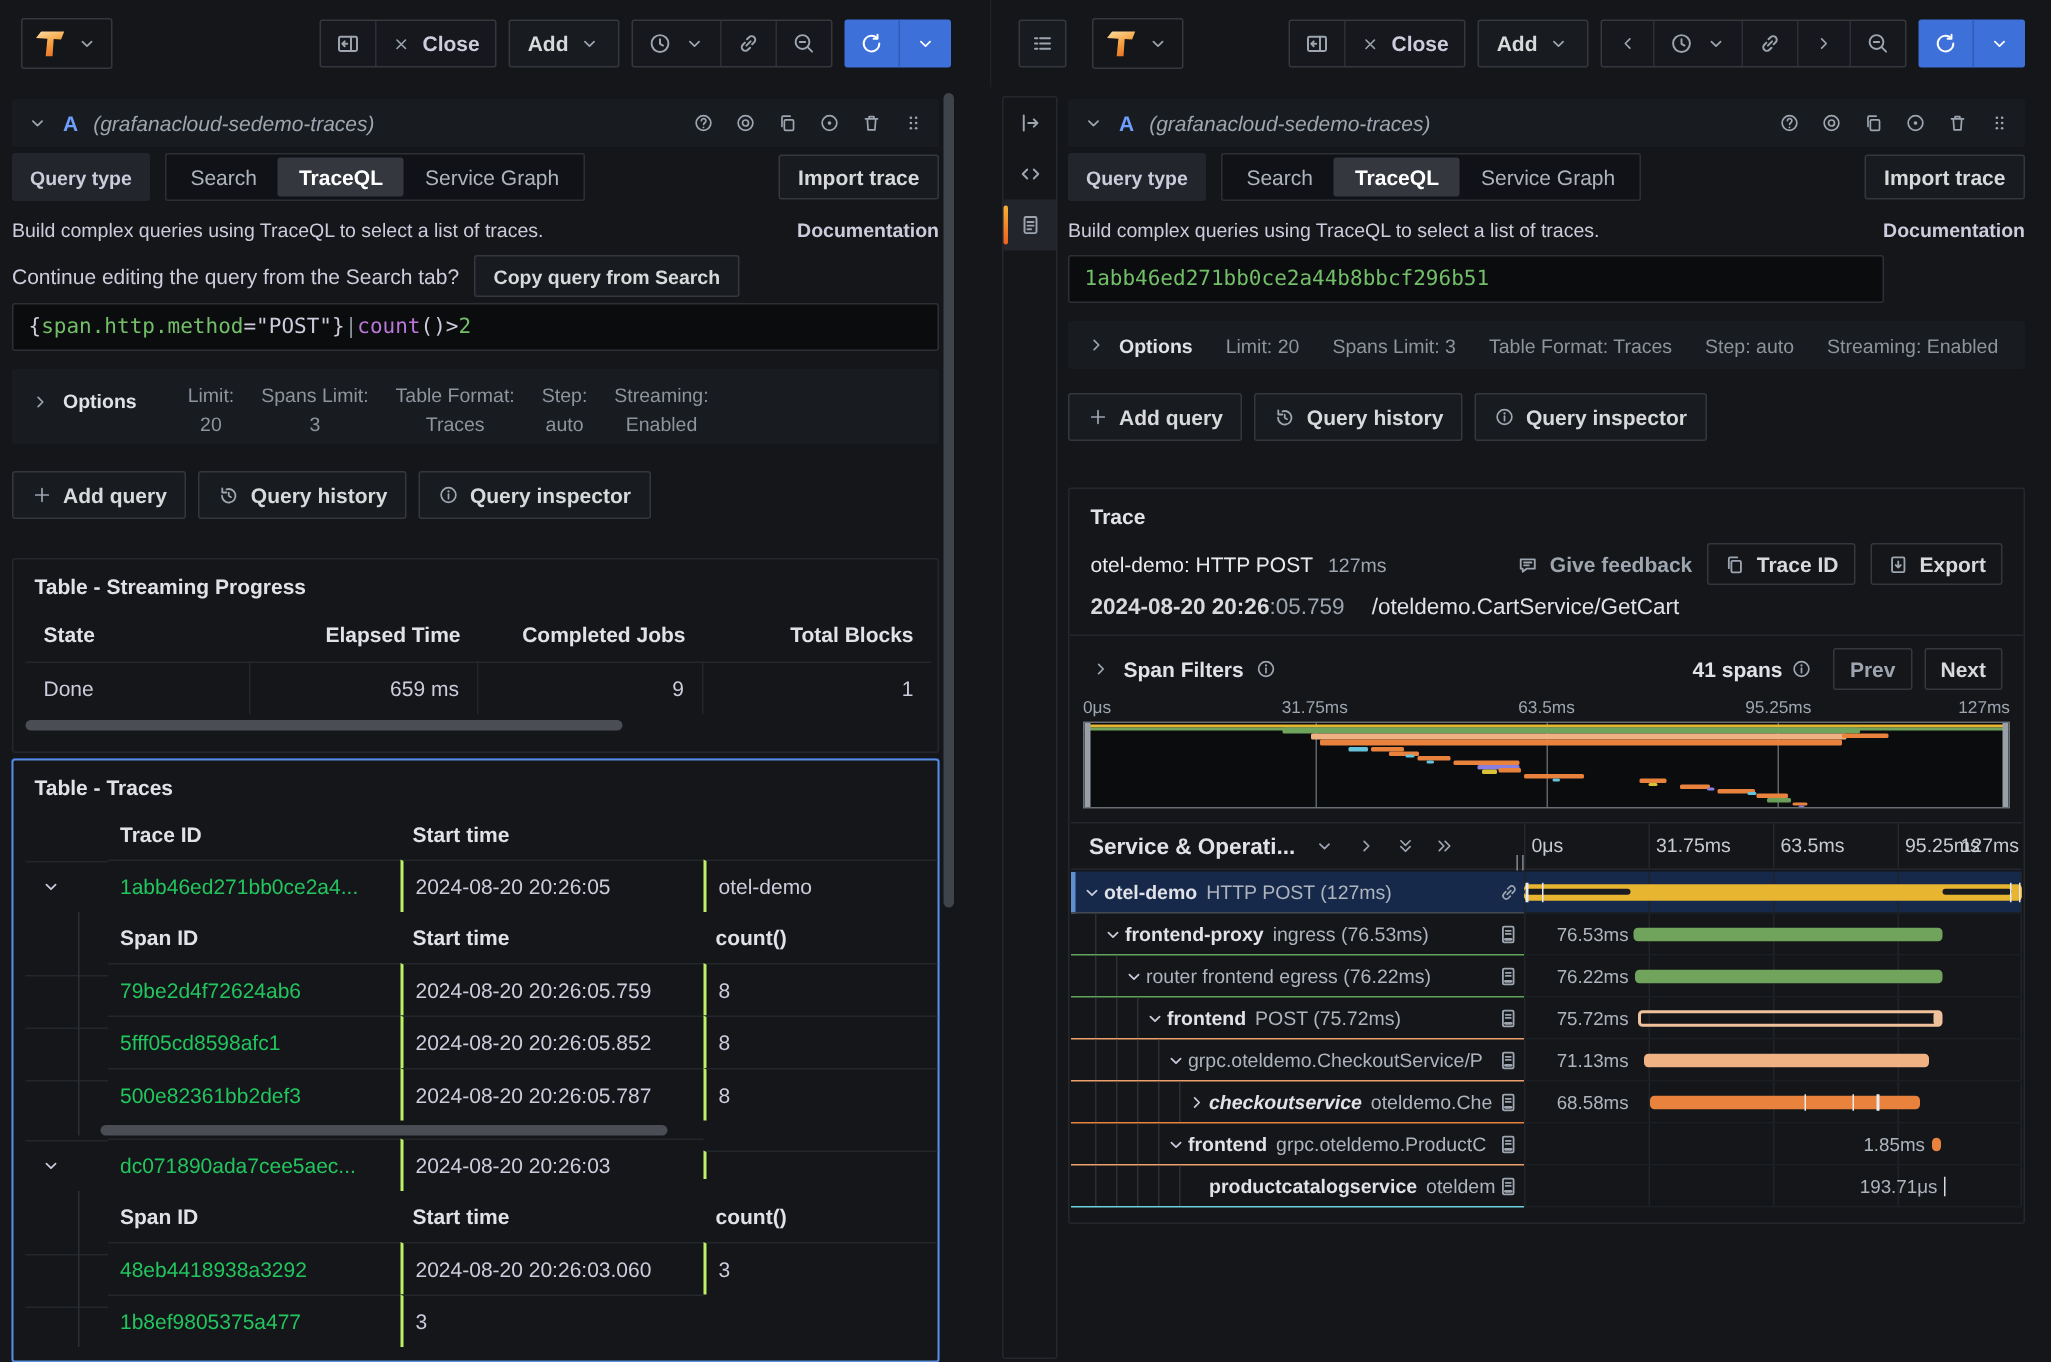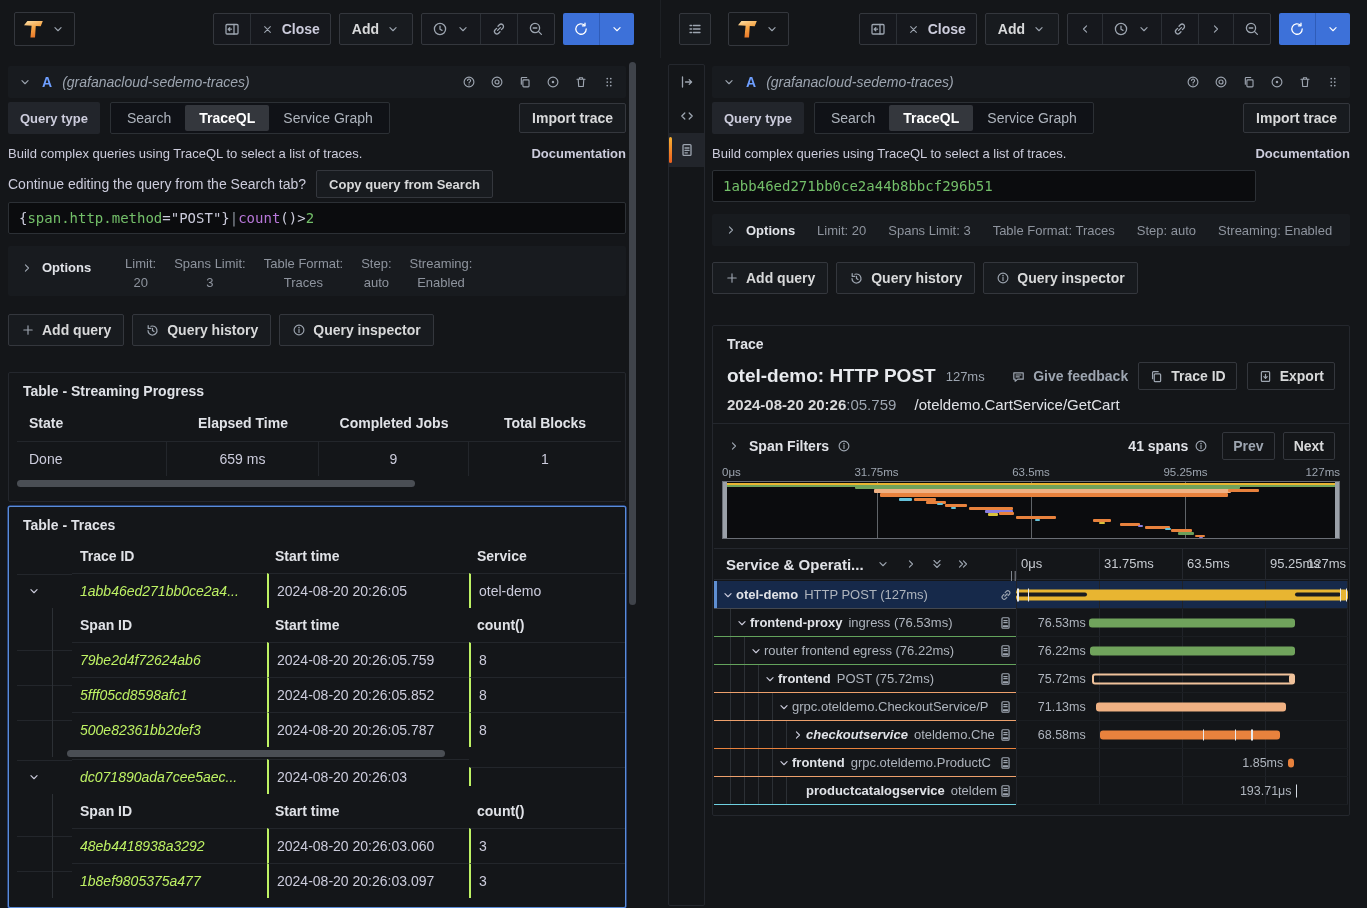--- a/index.html
+++ b/index.html
@@ -62,46 +62,46 @@
   
   .panel { position:absolute; border:1px solid #24272d; border-radius:2px; background:#141619; overflow:hidden; }
   .panel.focused { border:1px solid #5b8dd9; box-shadow:0 0 0 0.5px #3d71d9; }
   .panel-title { font-size:14px; font-weight:600; color:#e0e2e7; padding:10px 14px 6px; }
 
   
   .sgrid { display:grid; grid-template-columns:150px 152px 150px 152px; font-size:14px; }
   .sgrid .hc { font-weight:600; color:#e0e2e7; padding:10px 12px; }
   .sgrid .c { padding:9px 12px; border-top:1px solid #23262b; border-right:1px solid #23262b; color:#ccccdc; }
   .sgrid .c:last-child { border-right:none; }
-  .r { text-align:center; }
+  .r { text-align:right; }
   .hthumb { height:7px; border-radius:4px; background:#4a4e54; }
 
   
   .tgrid-head, .trow, .shead, .srow { display:grid; grid-template-columns:55px 195px 202px 166px; font-size:14px; align-items:center; }
   .tgrid-head > div, .shead > div { font-weight:600; color:#e0e2e7; padding:9px 8px; }
   .trow > div, .srow > div { padding:9px 8px; border-top:1px solid #23262b; }
-  .trow .cid, .srow .cid { color:#bef264; cursor:pointer;font-style:italic; }
+  .trow .cid, .srow .cid { color:#22c55e; cursor:pointer; }
   .trow .chev, .srow .chev { display:flex; justify-content:flex-start; padding-left:10px; border-top:1px solid #23262b; }
   .subwrap { position:relative; }
   .subwrap:before { content:""; position:absolute; left:35px; top:0; bottom:0; width:1px; background:#2c3035; }
   .colsep { border-left:2px solid #bef264; }
 
   
   .vthumb { position:absolute; width:7px; border-radius:4px; background:#3f434a; }
 
   
   #side-rail { position:absolute; left:668px; top:64px; width:37px; height:842px; border:1px solid #24272d; border-radius:2px; }
   .rail-btn { position:relative; width:100%; height:34px; display:flex; align-items:center; justify-content:center; cursor:pointer; }
   .rail-btn.active { background:#22252b; }
   .rail-btn.active:before { content:""; position:absolute; left:0; top:4px; bottom:4px; width:3px;
         background:linear-gradient(#f8b133,#ed5f1e); border-radius:2px; }
 
   
   #trace-title-row { display:flex; align-items:center; padding:4px 14px 0; gap:10px; }
-  #trace-name { font-size:19px; font-weight:700; color:#e8eaee; }
+  #trace-name { font-size:14px; font-weight:400; color:#e8eaee; }
   #trace-dur { font-size:13px; color:#9da5b0; }
   .flex1 { flex:1; }
   .ghost { display:inline-flex; align-items:center; gap:7px; color:#9da5b0; font-size:14px; font-weight:600; cursor:pointer; }
   .mini-btn { display:inline-flex; align-items:center; gap:7px; height:28px; padding:0 10px; background:transparent;
               border:1px solid #34373d; border-radius:2px; color:#d8d9da; font-size:14px; font-weight:600; cursor:pointer; }
   #trace-sub { padding:6px 14px 10px; font-size:15px; }
   #trace-sub .dt-b { font-weight:700; color:#d8d9da; }
   #trace-sub .dt-r { color:#9da5b0; }
   #trace-sub .path { margin-left:14px; color:#e0e2e7; }
   #filters-row { display:flex; align-items:center; padding:8px 14px; border-top:1px solid #24272d; font-size:14px; }
@@ -505,21 +505,20 @@
     <div class="hthumb" style="margin:4px 210px 0 8px"></div>
   </div>
 
   <div class="panel focused" style="left:8px;top:506px;width:618px;height:402px">
     <div class="panel-title">Table - Traces</div>
     <div id="traces-body" style="padding:0 0 0 8px">
         <div class="tgrid-head">
           <div></div>
           <div>Trace ID</div>
           <div>Start time</div>
-          <div>Service</div>
         </div>
         <div class="trow">
           <div class="chev">
             <svg viewBox="0 0 16 16" width="14" height="14" fill="none" stroke="currentColor" stroke-width="1.3" stroke-linecap="round" stroke-linejoin="round">
               <path d="M4.5 6.5l3.5 3.5 3.5-3.5"></path>
             </svg>
           </div>
           <div class="cid">1abb46ed271bb0ce2a4...</div>
           <div class="colsep">2024-08-20 20:26:05</div>
           <div class="colsep">otel-demo</div>
@@ -570,21 +569,20 @@
           </div>
           <div class="srow">
             <div></div>
             <div class="cid">48eb4418938a3292</div>
             <div class="colsep">2024-08-20 20:26:03.060</div>
             <div class="colsep">3</div>
           </div>
           <div class="srow">
             <div></div>
             <div class="cid">1b8ef9805375a477</div>
-            <div class="colsep">2024-08-20 20:26:03.097</div>
             <div class="colsep">3</div>
           </div>
         </div>
       </div>
   </div>
 
   <div class="vthumb" style="left:629px;top:62px;height:543px"></div>
 
   <div id="side-rail">
     <div class="rail-btn">

